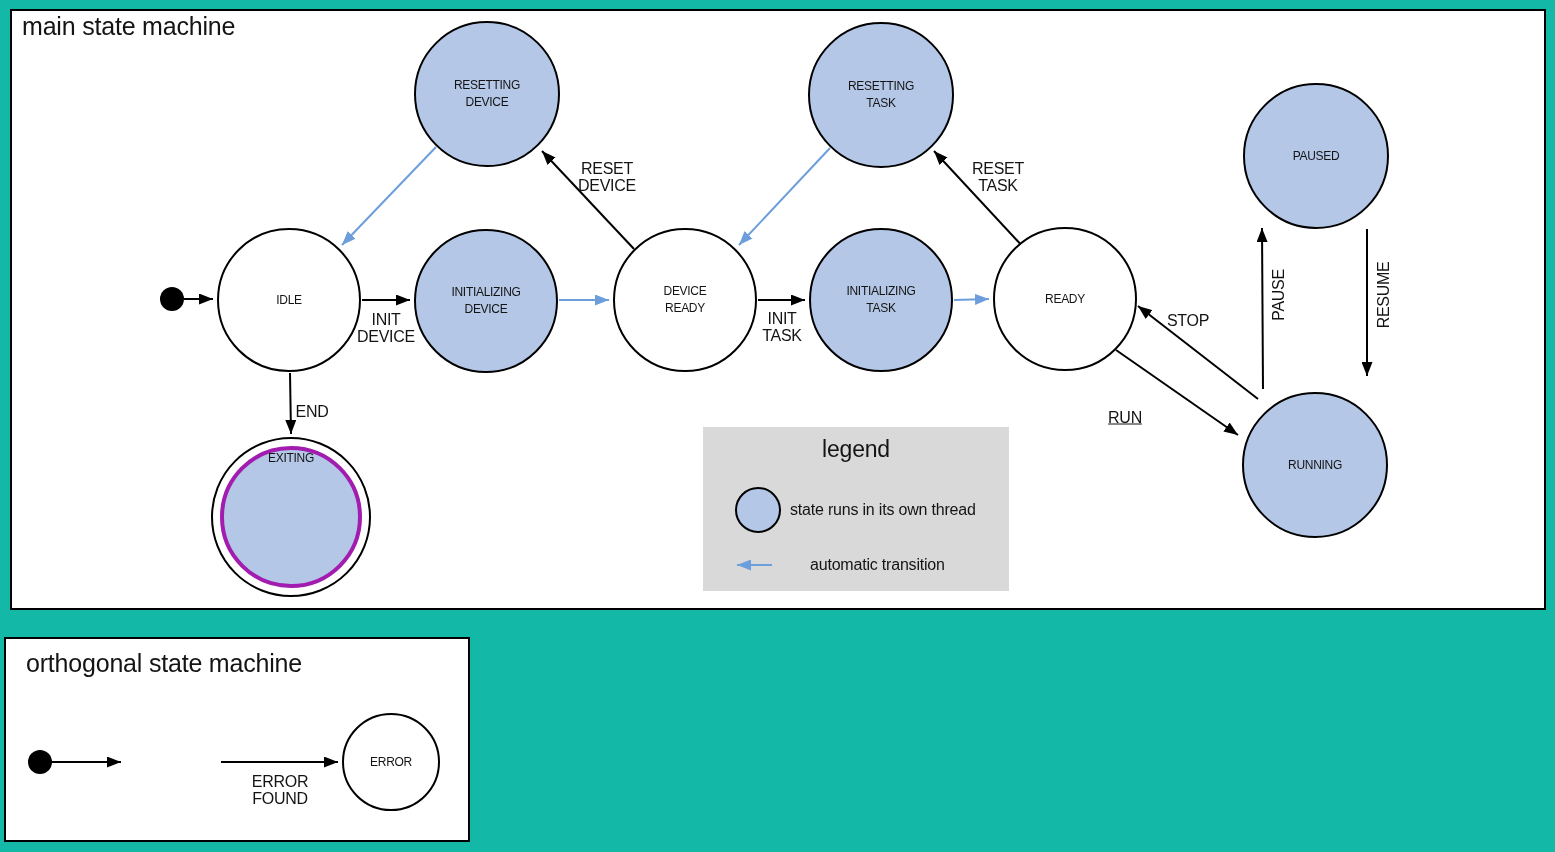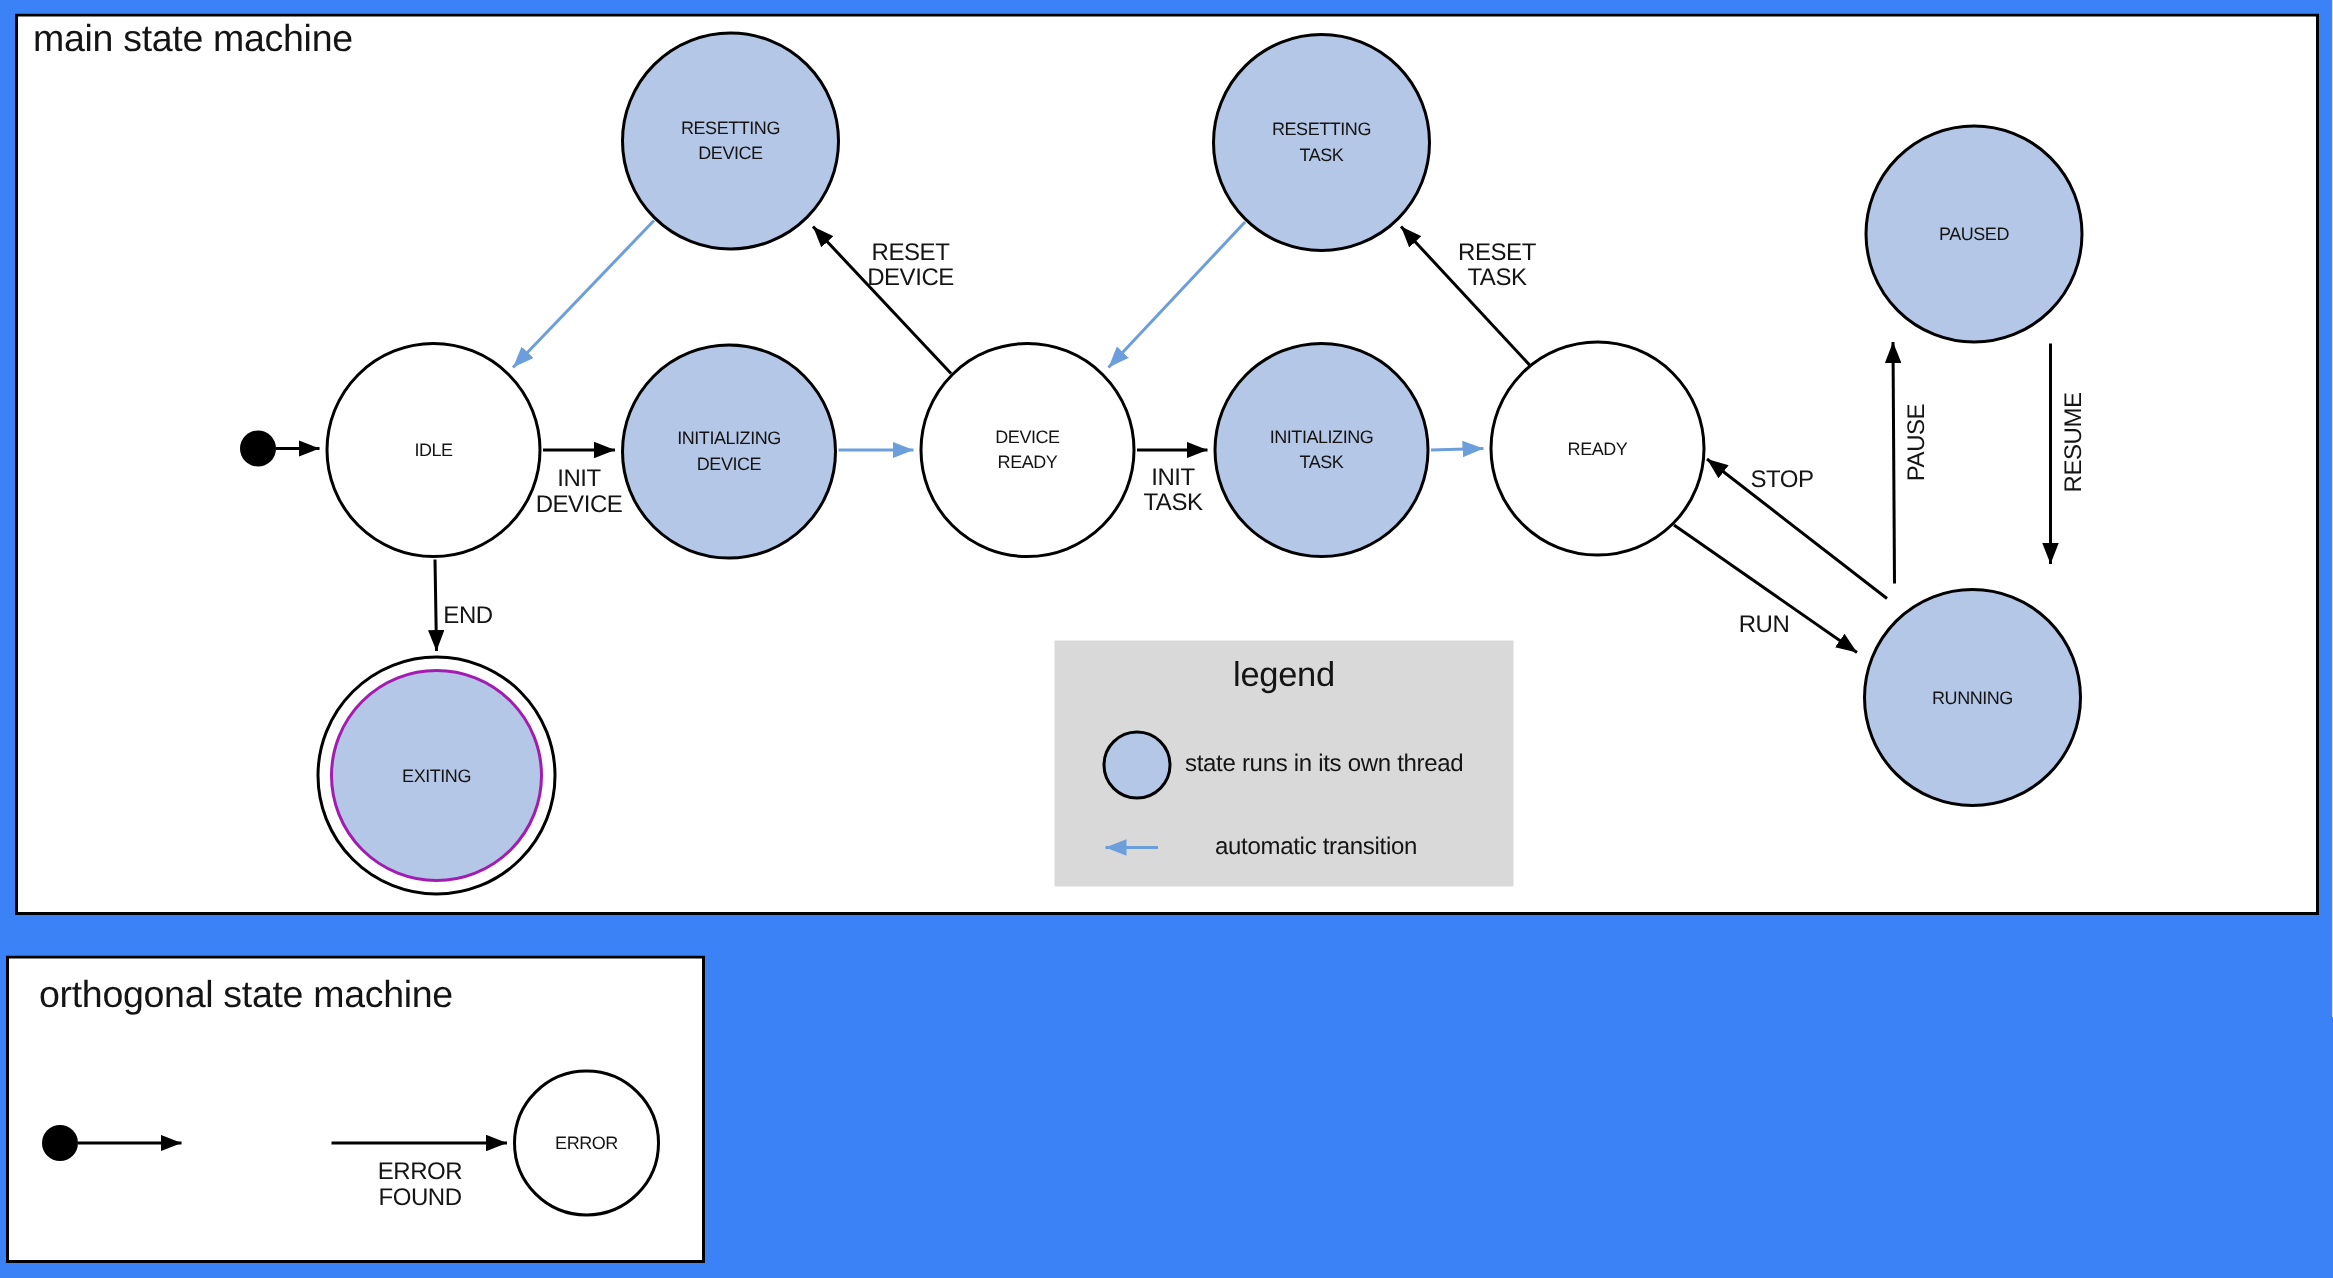--- a/index.html
+++ b/index.html
@@ -1,37 +1,37 @@
 <!DOCTYPE html>
 <html style="--state_fill: #b4c7e7; --auto_transition_blue: #6d9edc; --transition_black: #000000; --legend_bg: #d9d9d9;"><head>
 <meta charset="utf-8">
 <style>
   html,body { margin:0; padding:0; background:#fff; }
   .canvas {
-    position:relative; width:1555px; height:852px; background:#3b82f6; overflow:hidden;
+    position:relative; width:1555px; height:852px; background:#14b8a6; overflow:hidden;
     font-family:"Liberation Sans","DejaVu Sans",sans-serif; color:#141414;
   }
   .panel { position:absolute; border:2px solid #000; box-sizing:border-box; background:#fff; }
   .panel-title { position:absolute; font-size:25px; letter-spacing:-0.2px; color:#141414; }
   .overlay { position:absolute; left:0; top:0; pointer-events:none; }
   .edge { fill:none; }
   .edge-black { stroke:#000; stroke-width:2; }
   .edge-blue  { stroke:var(--auto_transition_blue,#6d9edc); stroke-width:2; }
   .ah-black-path { fill:#000; }
   .ah-blue-path  { fill:var(--auto_transition_blue,#6d9edc); }
   .state {
     position:absolute; border:2px solid #000; border-radius:50%; box-sizing:border-box;
     display:flex; align-items:center; justify-content:center; text-align:center;
     font-size:12px; line-height:17px; letter-spacing:-0.3px; white-space:pre-line;
   }
   .state.blue  { background:var(--state_fill,#b4c7e7); }
   .state.white { background:#fff; }
   .final-inner {
-    width:142px; height:142px; border:2px solid #a21caf; border-radius:50%; box-sizing:border-box;
-    background:var(--state_fill,#b4c7e7); display:flex; align-items:center; justify-content:center;
+    width:142px; height:142px; border:4px solid #a21caf; border-radius:50%; box-sizing:border-box;
+    background:var(--state_fill,#b4c7e7); display:flex; justify-content:center;
     text-align:center; white-space:pre-line;
   }
   .tlabel {
     position:absolute; transform:translate(-50%,-50%); text-align:center;
     font-size:16px; line-height:17px; letter-spacing:-0.3px; white-space:pre-line; color:#141414;
   }
   .tlabel.rot { transform:translate(-50%,-50%) rotate(-90deg); }
   .legend-box {
     position:absolute; left:703px; top:427px; width:306px; height:164px;
     background:var(--legend_bg,#d9d9d9);
@@ -139,20 +139,20 @@
 
   <div class="tlabel" style="left:386px; top:328px;">INIT
 DEVICE</div>
   <div class="tlabel" style="left:607px; top:177px;">RESET
 DEVICE</div>
   <div class="tlabel" style="left:782px; top:327px;">INIT
 TASK</div>
   <div class="tlabel" style="left:998px; top:177px;">RESET
 TASK</div>
   <div class="tlabel" style="left:1188px; top:320px;">STOP</div>
-  <div class="tlabel" style="left:1176px; top:417px;">RUN</div>
+  <div class="tlabel" style="left:1125px; top:417px;text-decoration:underline;">RUN</div>
   <div class="tlabel rot" style="left:1278px; top:295px;">PAUSE</div>
   <div class="tlabel rot" style="left:1383px; top:295px;">RESUME</div>
   <div class="tlabel" style="left:312px; top:411px;">END</div>
   <div class="tlabel" style="left:280px; top:790px;">ERROR
 FOUND</div>
 
 </div>
 
 </body></html>

